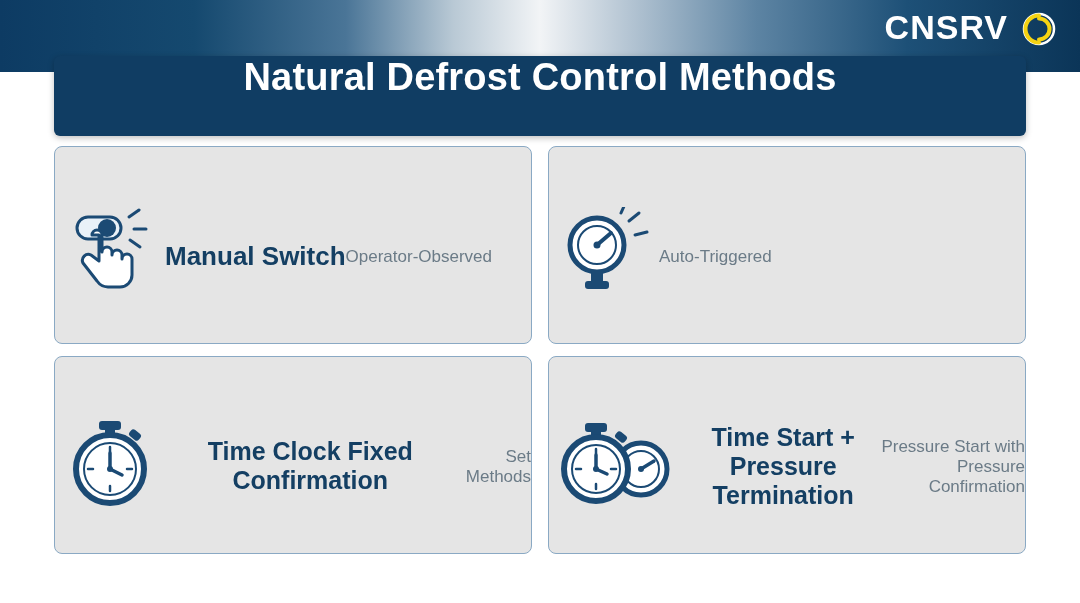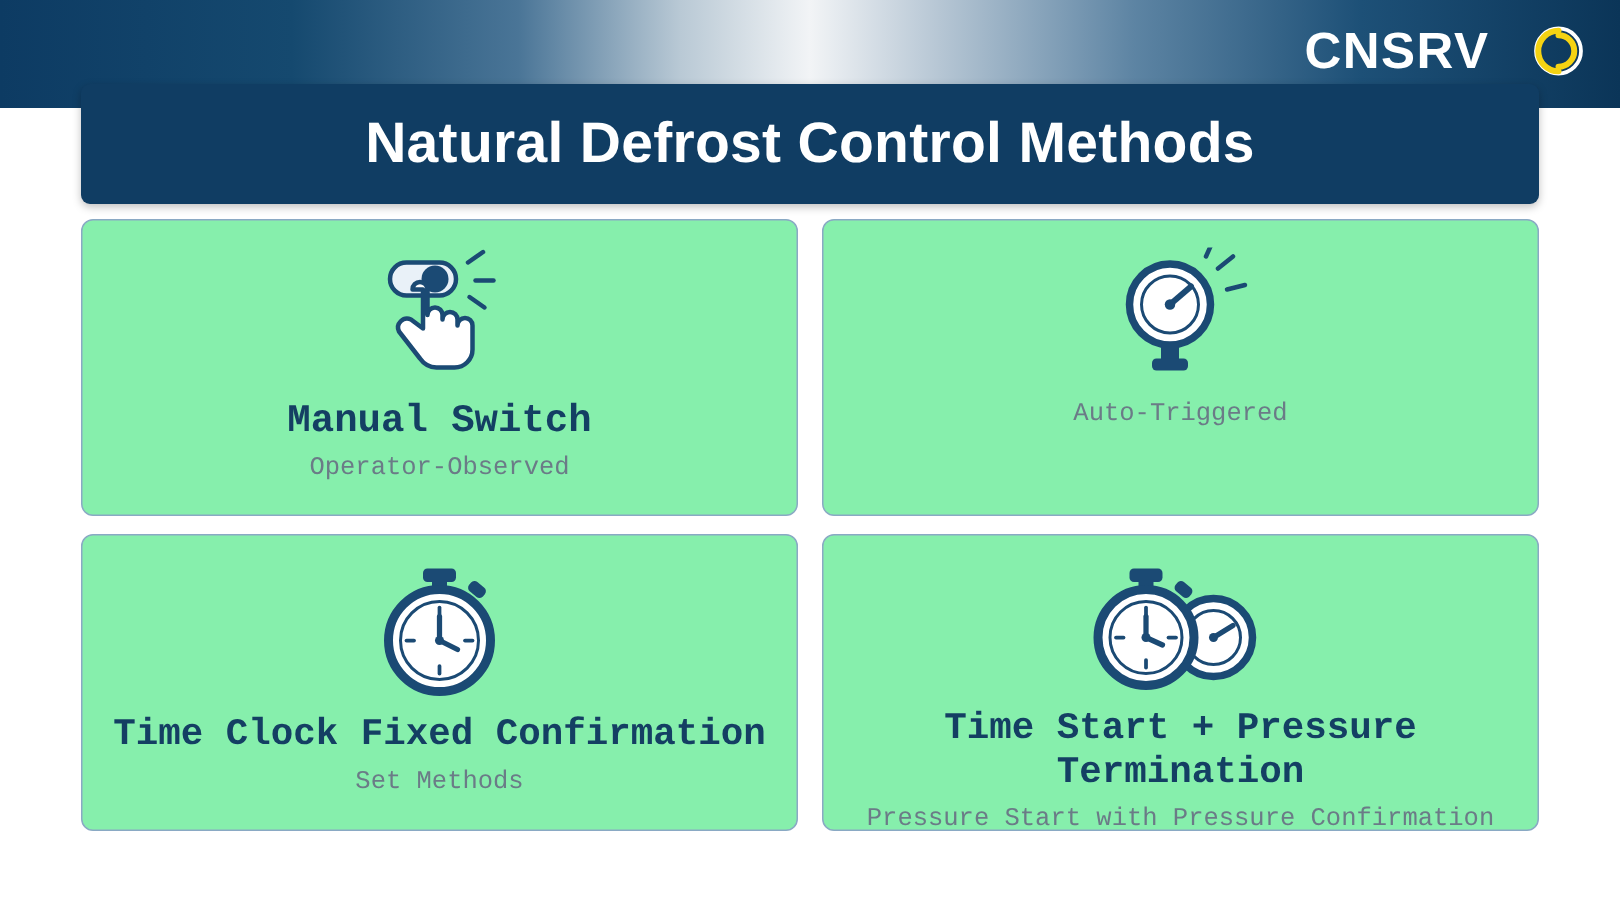--- a/index.html
+++ b/index.html
@@ -31,22 +31,21 @@
         #b6c6d4 58%,
         #5d84a3 70%,
         #1d5077 84%,
         #0b3558 100%);
   }
   .brand {
     position: absolute;
     top: 10px;
     right: 22px;
     display: flex;
-    align-items: center;
-    gap: 27px;
+    gap: 12px;
     height: 48px;
   }
   .brand-text {
     color: #ffffff;
     font-size: 34px;
     font-weight: bold;
     letter-spacing: 1px;
     line-height: 1;
   }
   .brand-mark {
@@ -59,21 +58,20 @@
   
   .title-bar {
     position: absolute;
     left: 54px;
     top: 56px;
     width: 972px;
     height: 80px;
     background: #103d63;
     border-radius: 6px;
     display: flex;
-    align-items: center;
     justify-content: center;
     box-shadow: 0 2px 6px rgba(0,0,0,0.25);
   }
   .title-bar .title {
     color: #ffffff;
     font-size: 38px;
     font-weight: bold;
     letter-spacing: 0.2px;
   }
 
@@ -83,29 +81,27 @@
     left: 54px;
     top: 146px;
     width: 972px;
     height: 410px;
     display: grid;
     grid-template-columns: 478px 478px;
     grid-template-rows: 198px 198px;
     gap: 12px 16px;
   }
   .card {
-    background: #86efac;
+    background: #e5e5e5;
     border: 1px solid #8aa9c4;
     border-radius: 8px;
     display: flex;
-    flex-direction: column;
     align-items: center;
     justify-content: flex-start;
     padding-top: 16px;
-    font-family: Liberation Mono, monospace;
   }
   .card-icon {
     height: 96px;
     display: flex;
     align-items: center;
     justify-content: center;
   }
   .card-title {
     margin-top: 6px;
     color: #143f63;

